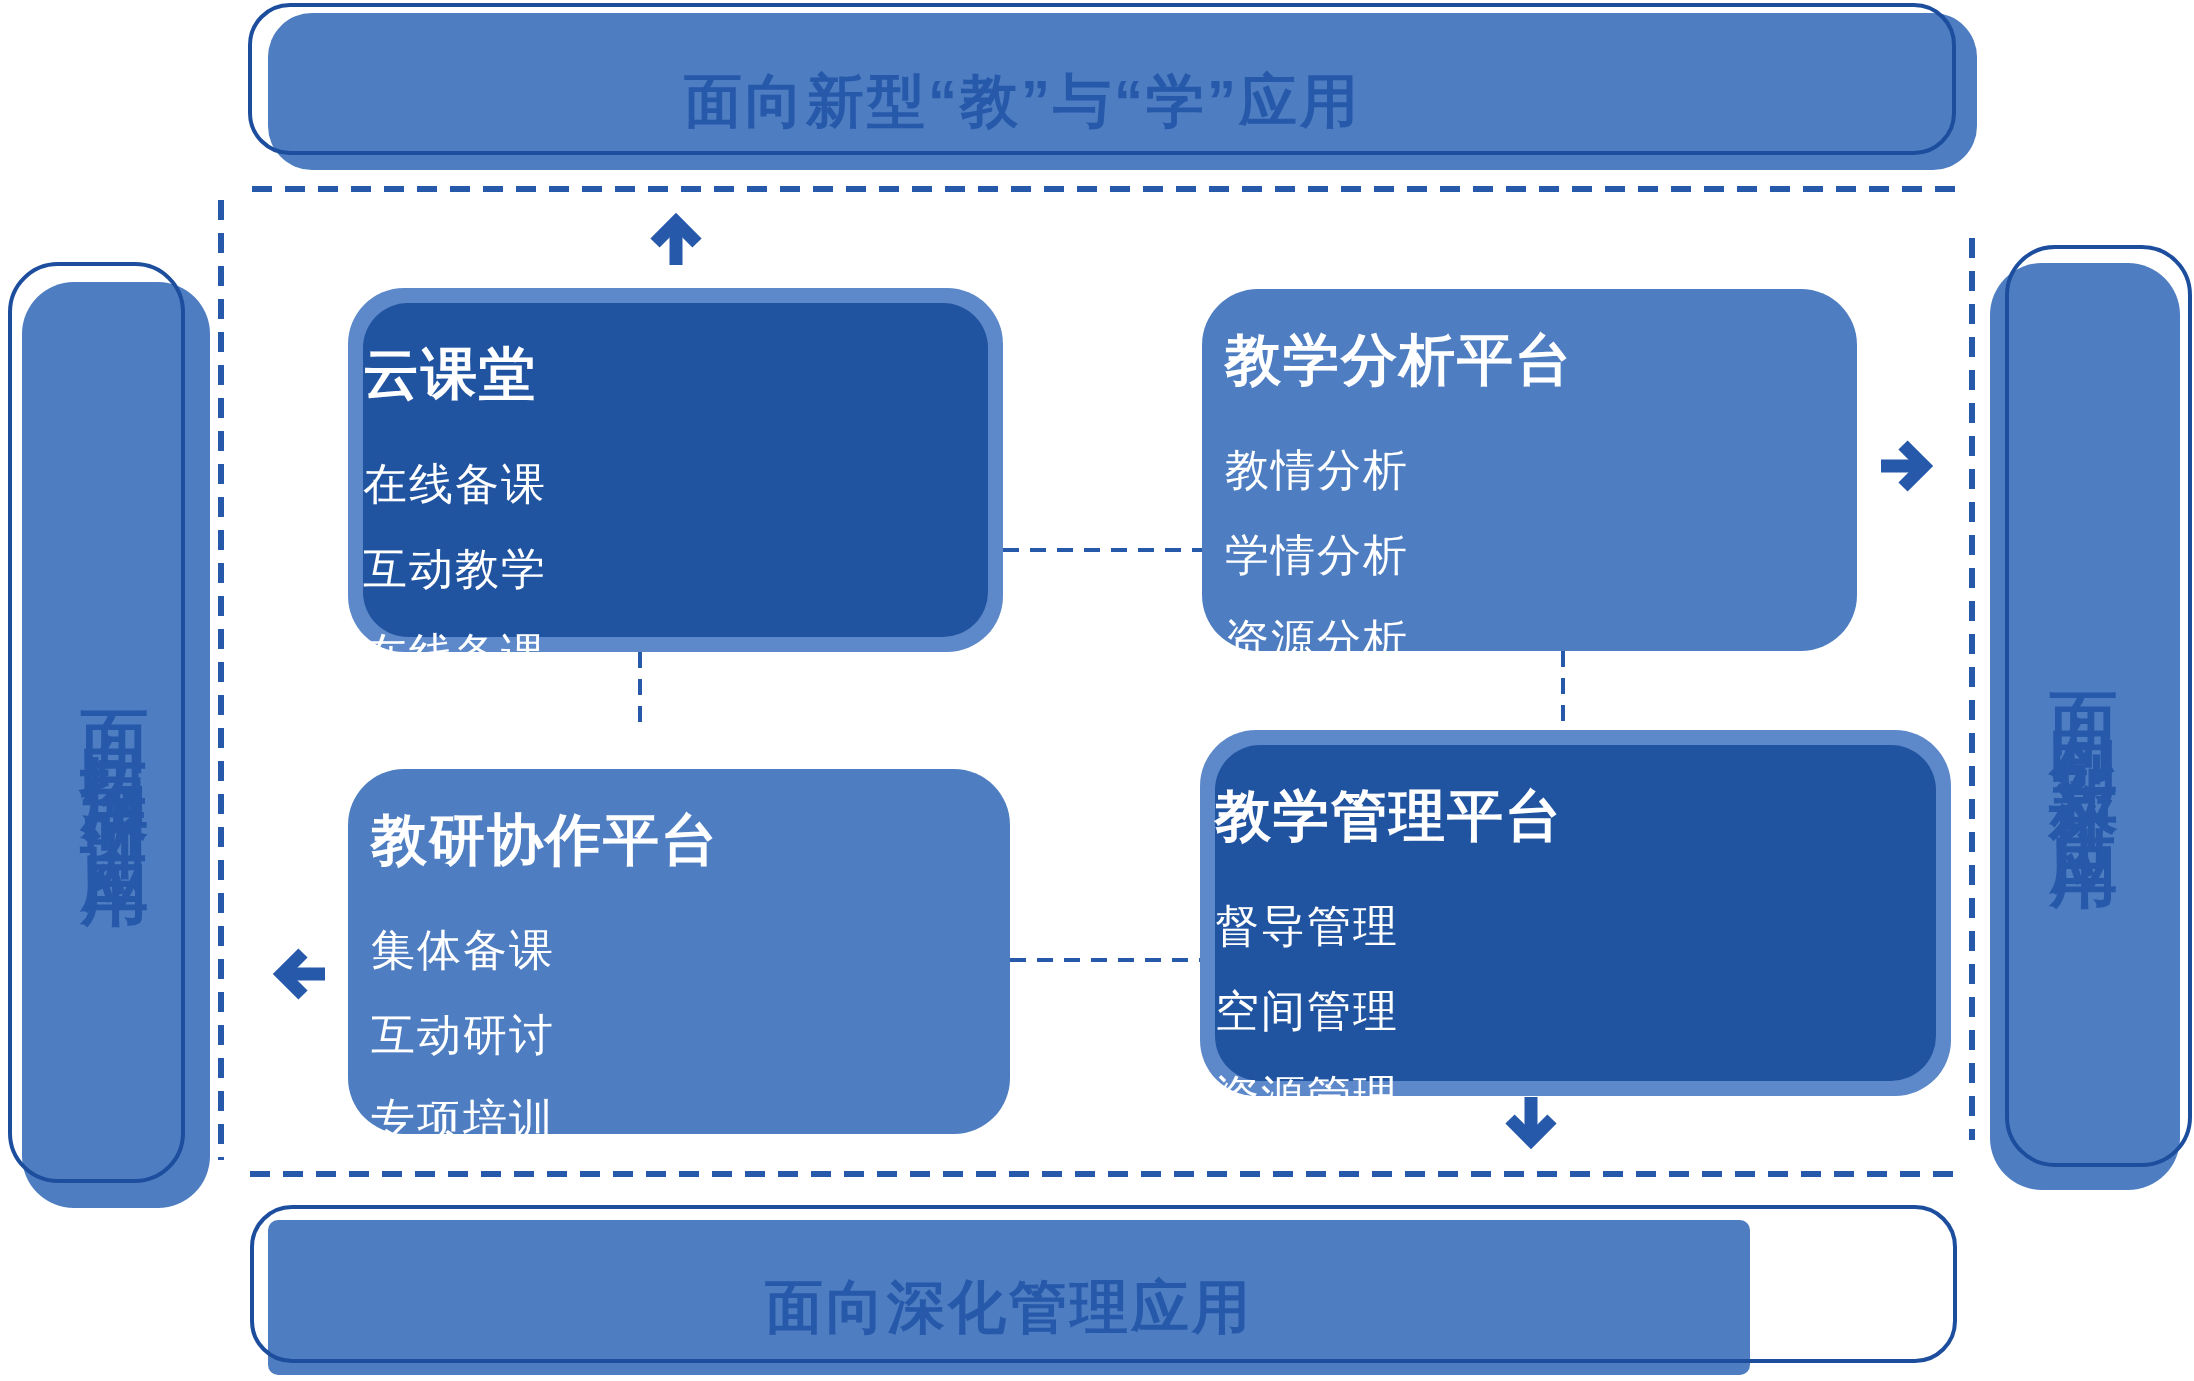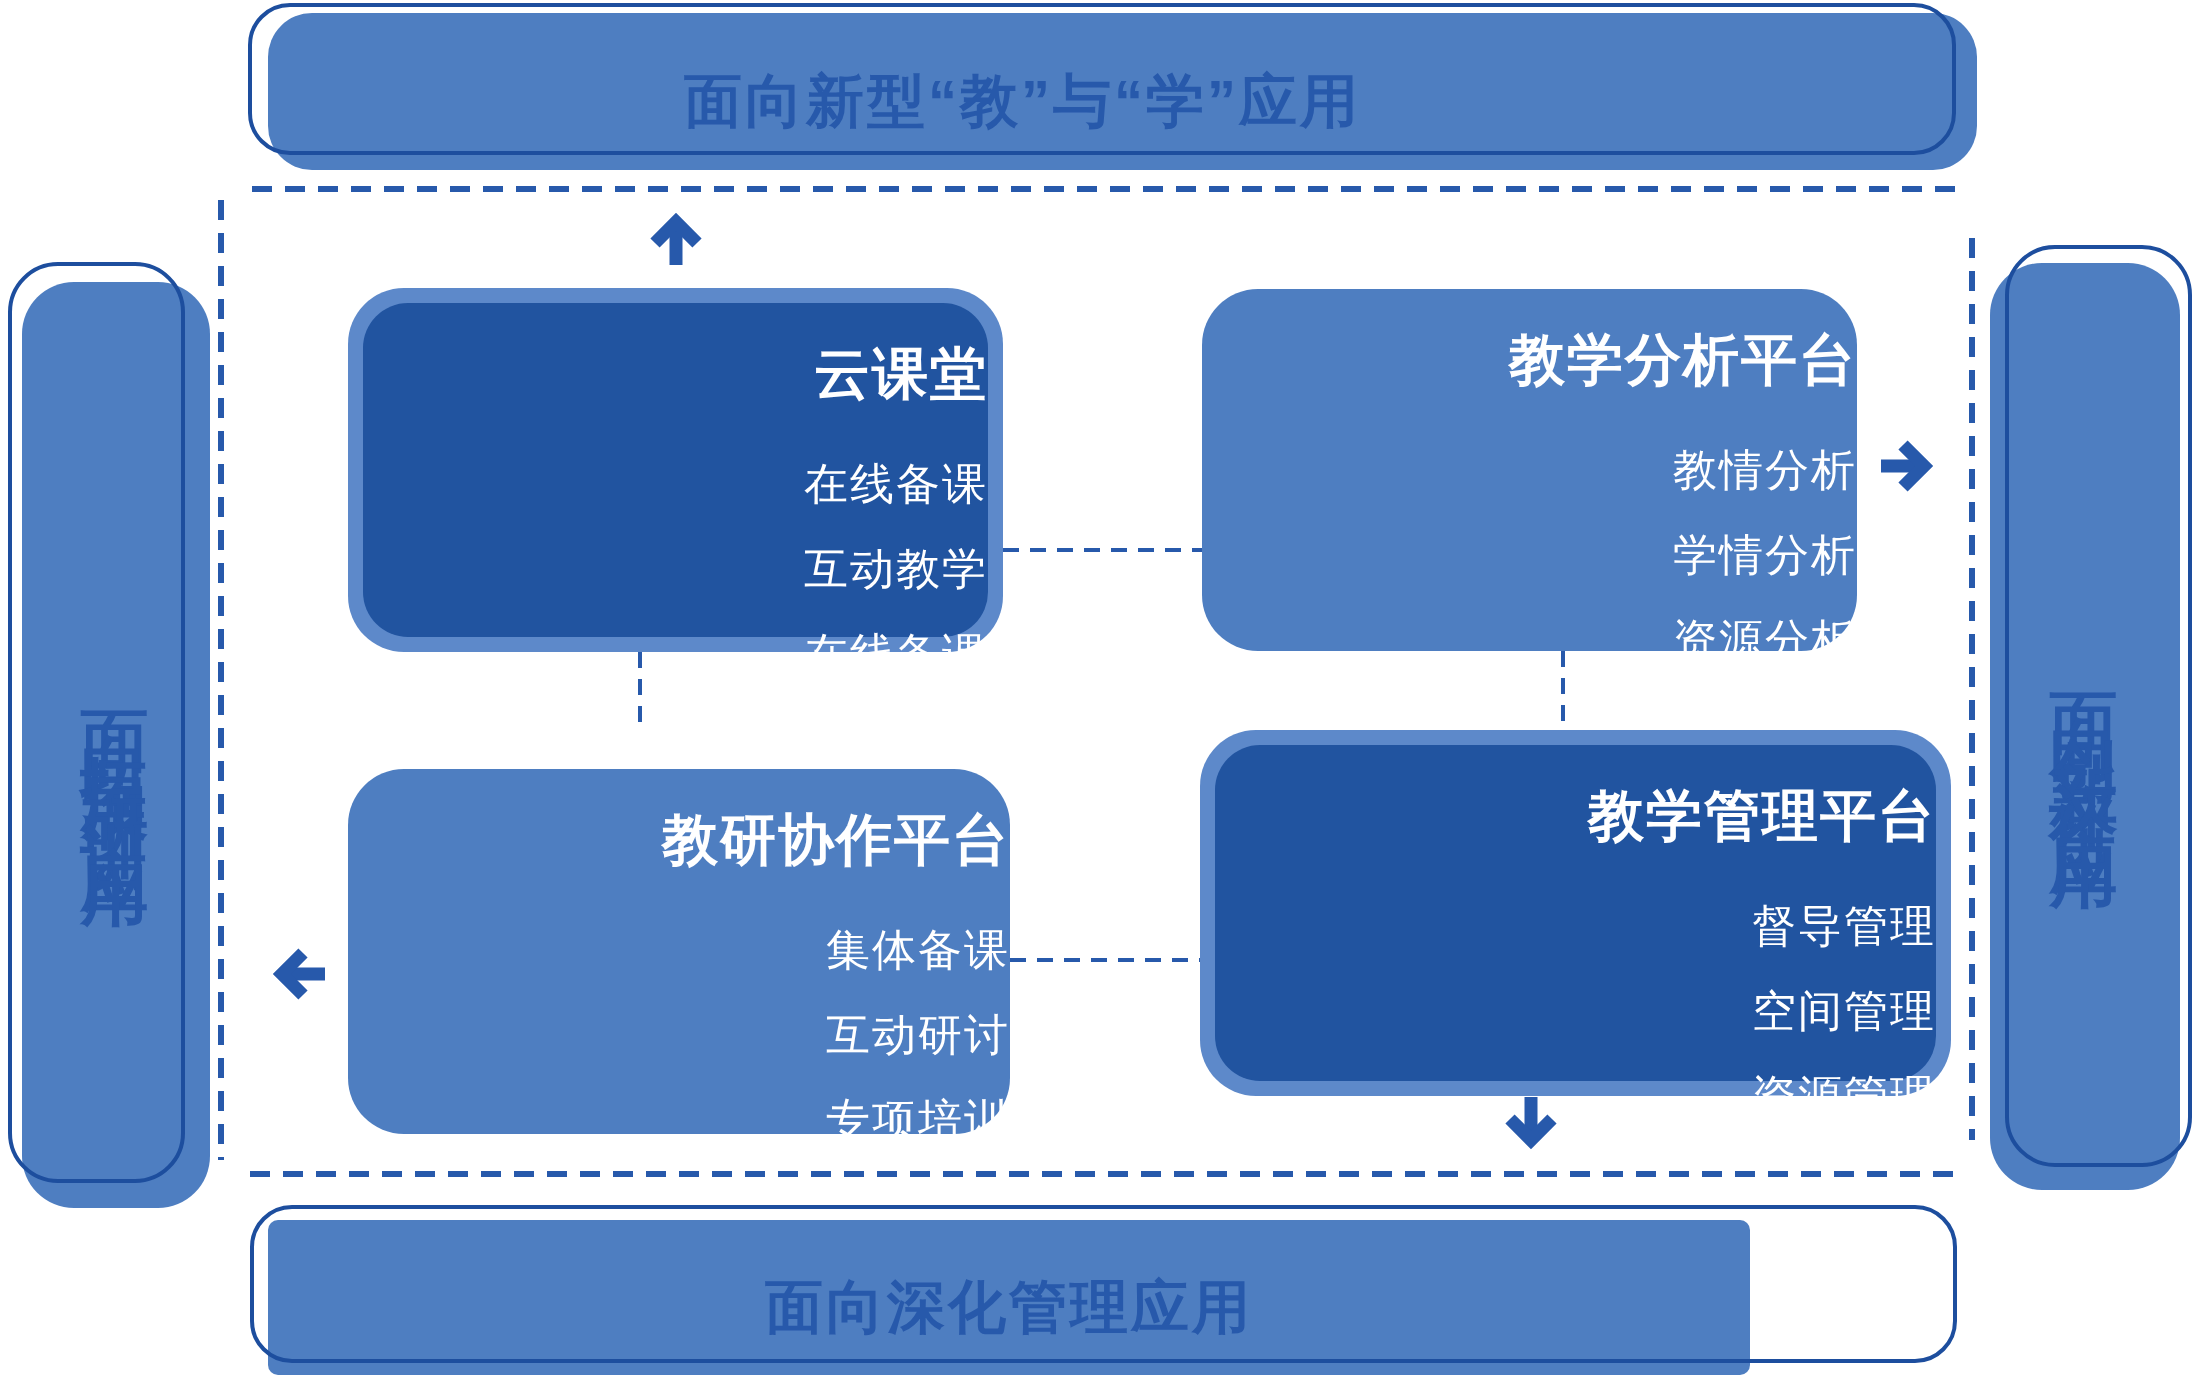--- a/index.html
+++ b/index.html
@@ -57,28 +57,28 @@
   }
   .conn-v{
     position:absolute;width:4px;z-index:1;
     background:repeating-linear-gradient(180deg,var(--accent-text) 0 16px,transparent 16px 27px);
   }
   
   .pbox{
     position:absolute;z-index:2;border-radius:56px;
     display:flex;flex-direction:column;align-items:center;
   }
-  .pbox.light{background:var(--medium-blue);}
+  .pbox.light{background:var(--medium-blue);padding-left:23px;}
   .pbox.dark{background:var(--box-border-blue);padding:15px;}
   .pbox-inner{
     width:100%;height:100%;background:var(--dark-blue);border-radius:45px;
     display:flex;flex-direction:column;align-items:center;
   }
   .pbox-content{
-    display:flex;flex-direction:column;align-items:flex-end;width:100%;height:100%;
+    display:flex;flex-direction:column;align-items:flex-start;width:100%;height:100%;
     padding-top:34px;
   }
   .pbox-title{
     color:var(--white-text);font-weight:bold;font-size:56px;letter-spacing:2px;
     margin-bottom:16px;white-space:nowrap;
   }
   .pbox-item{
     color:var(--white-text);font-size:44px;letter-spacing:2px;margin-top:26px;
     white-space:nowrap;
   }

